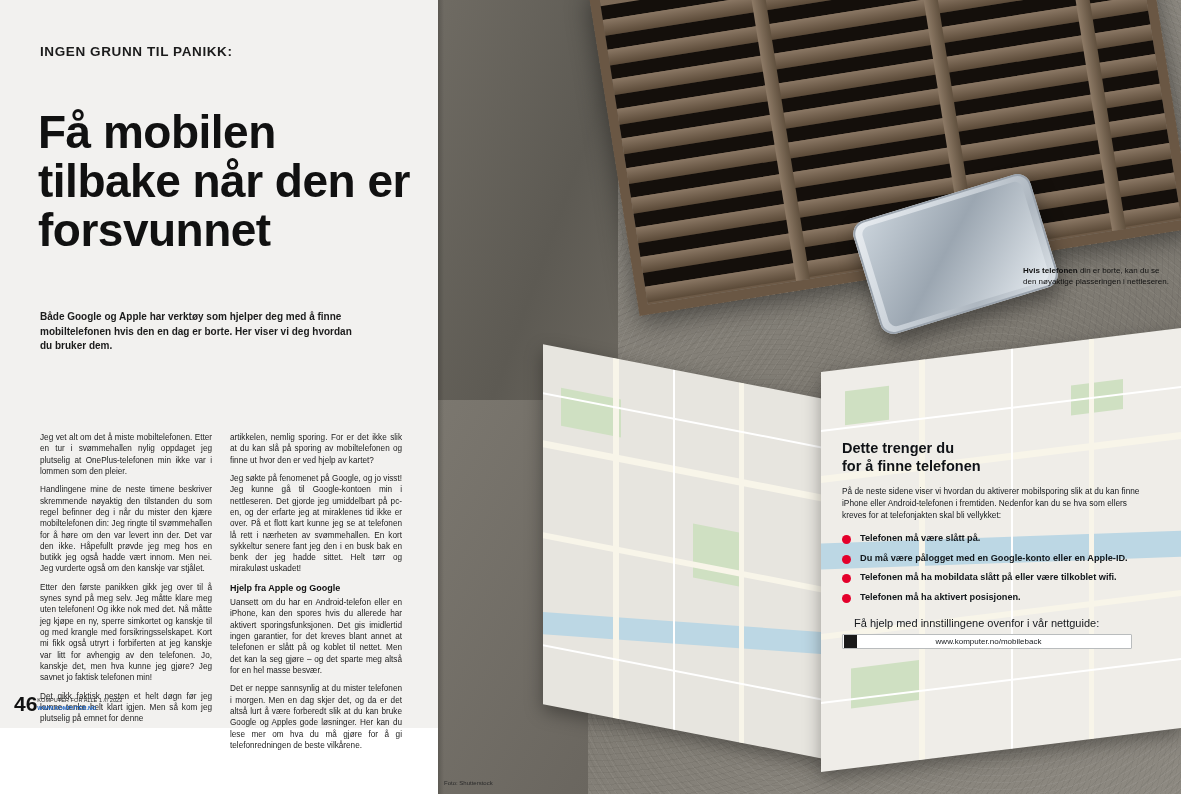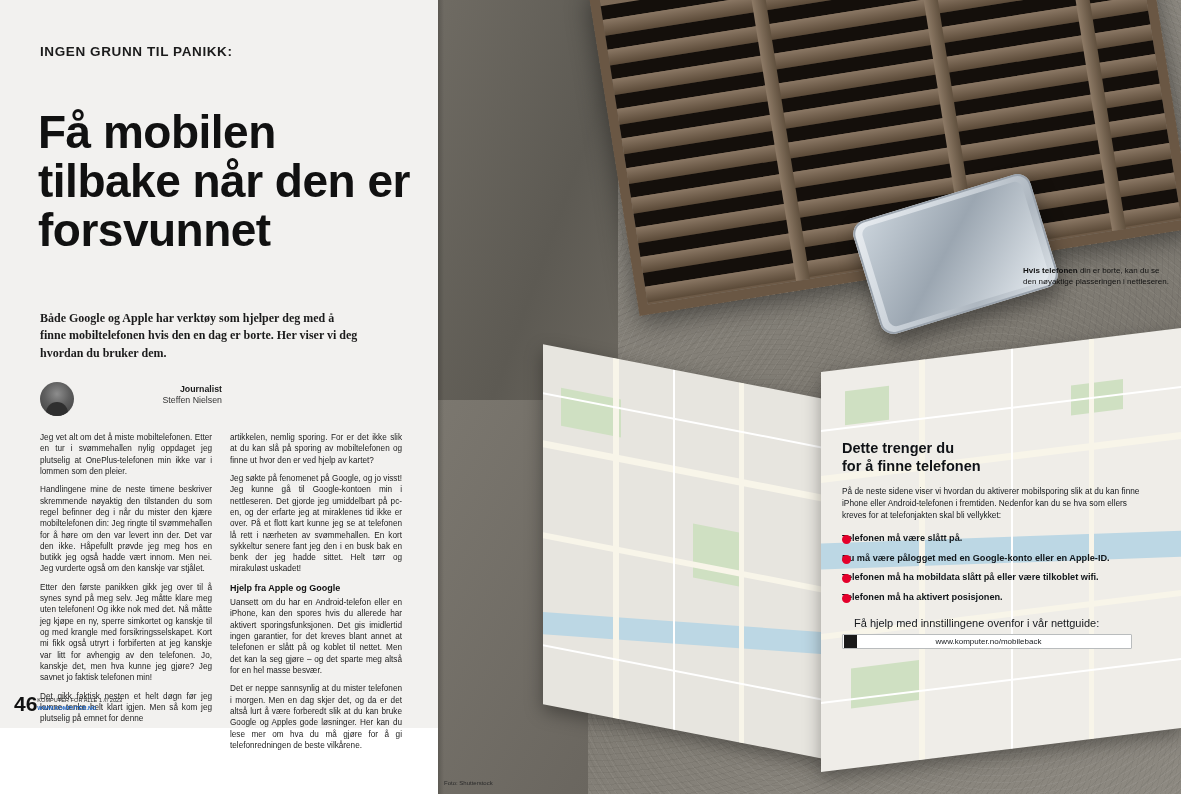--- a/index.html
+++ b/index.html
@@ -27,21 +27,21 @@
     font-size: 13.5px; font-weight: bold; letter-spacing: 0.6px;
     color: #1b1b1b;
   }
   .headline {
     position: absolute; left: 38px; top: 108px; width: 380px;
     font-size: 46px; line-height: 1.06; font-weight: bold;
     color: #111; letter-spacing: -0.5px;
   }
   .standfirst {
     position: absolute; left: 40px; top: 310px; width: 318px;
-    font-size: 12px; line-height: 1.45; font-weight: bold; color: #1b1b1b; font-family: Liberation Serif, serif;
+    font-size: 10px; line-height: 1.45; font-weight: bold; color: #1b1b1b;
   }
   .byline {
     position: absolute; left: 40px; top: 382px; width: 190px;
     display: flex; align-items: flex-start; gap: 8px;
   }
   .byline .avatar {
     width: 34px; height: 34px; border-radius: 50%;
     background: radial-gradient(circle at 50% 35%, #8d8d8d 0%, #5e5e5e 45%, #3c3c3c 100%);
     flex: 0 0 34px;
     position: relative; overflow: hidden;
@@ -171,21 +171,21 @@
     color:#14181c;
   }
   .infobox h2 {
     margin:0 0 10px 0; font-size:14.5px; line-height:1.22; font-weight:bold; color:#0f1216;
   }
   .infobox p.intro {
     margin:0 0 12px 0; font-size:8.3px; line-height:1.45; color:#15181c;
   }
   .bullets { list-style:none; margin:0 0 14px 0; padding:0; }
   .bullets li {
-    position:relative; margin-bottom:8px;
+    position:relative; padding-left:18px; margin-bottom:8px;
     font-size:9.2px; font-weight:bold; color:#11161a; line-height:1.25;
   }
   .bullets li::before {
     content:""; position:absolute; left:0; top:2px;
     width:9px; height:9px; border-radius:50%; background:#e4002b;
   }
   .help-label { font-size:11px; margin:0 0 5px 12px; color:#15181c; }
   .url-bar {
     display:flex; align-items:center; height:15px; background:#ffffff;
     border:1px solid #b9bcbd; border-radius:1px; width:290px;
@@ -207,27 +207,20 @@
 <div class="page">
 
   <div class="left-page">
 
     <div class="kicker">INGEN GRUNN TIL PANIKK:</div>
 
     <div class="headline">Få mobilen tilbake når den er forsvunnet</div>
 
     <div class="standfirst">Både Google og Apple har verktøy som hjelper deg med å finne mobiltelefonen hvis den en dag er borte. Her viser vi deg hvordan du bruker dem.</div>
 
-    <div class="byline">
-      <div class="avatar"></div>
-      <div class="btext">
-        <div class="brole">Journalist</div>
-        <div class="bname">Steffen Nielsen</div>
-      </div>
-    </div>
 
     <div class="cols">
       <div class="col">
         <p>Jeg vet alt om det å miste mobiltelefonen. Etter en tur i svømmehallen nylig oppdaget jeg plutselig at OnePlus-telefonen min ikke var i lommen som den pleier.</p>
         <p>Handlingene mine de neste timene beskriver skremmende nøyaktig den tilstanden du som regel befinner deg i når du mister den kjære mobiltelefonen din: Jeg ringte til svømmehallen for å høre om den var levert inn der. Det var den ikke. Håpefullt prøvde jeg meg hos en butikk jeg også hadde vært innom. Men nei. Jeg vurderte også om den kanskje var stjålet.</p>
         <p>Etter den første panikken gikk jeg over til å synes synd på meg selv. Jeg måtte klare meg uten telefonen! Og ikke nok med det. Nå måtte jeg kjøpe en ny, sperre simkortet og kanskje til og med krangle med forsikringsselskapet. Kort mi fikk også utryrt i forbiferten at jeg kanskje var litt for avhengig av den telefonen. Jo, kanskje det, men hva kunne jeg gjøre? Jeg savnet jo faktisk telefonen min!</p>
         <p>Det gikk faktisk nesten et helt døgn før jeg kunne tenke helt klart igjen. Men så kom jeg plutselig på emnet for denne</p>
       </div>
       <div class="col">
         <p>artikkelen, nemlig sporing. For er det ikke slik at du kan slå på sporing av mobiltelefonen og finne ut hvor den er ved hjelp av kartet?</p>

